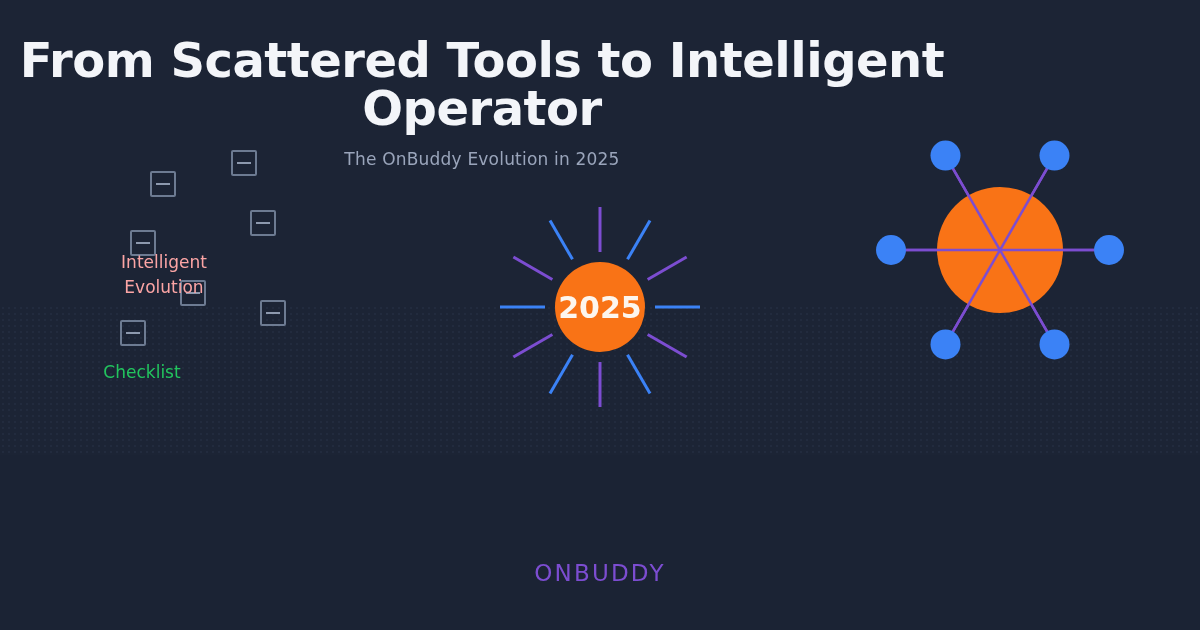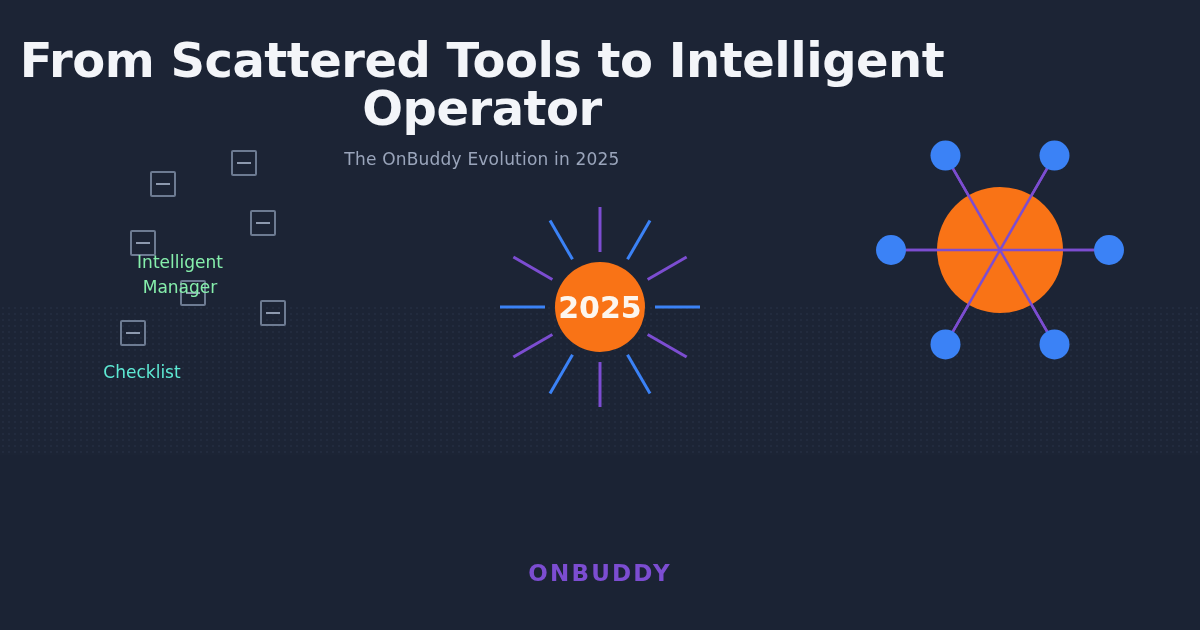--- a/index.html
+++ b/index.html
@@ -70,37 +70,37 @@
     left:4px; top:10px;
     width:14px; height:2px;
     background:#8d99ae;
   }
   .cluster-label {
     position:absolute;
     width:200px;
     text-align:center;
     font-size:17px;
     line-height:25px;
-    color:#5eead4;
+    color:#22c55e;
   }
   #label-left { left:42px; top:360px; }
 
   
   #panel-center { left:460px; top:167px; width:280px; height:280px; }
 
   
   #panel-right { left:840px; top:110px; width:320px; height:300px; }
-  #label-right { left:80px; top:250px; color:#86efac; }
+  #label-right { left:64px; top:250px; color:#fca5a5; }
 
   
   #brand {
     position:absolute; left:0; top:560px; width:1200px;
     text-align:center;
     font-size:23px;
-    font-weight:700;
+    font-weight:400;
     letter-spacing:2.2px;
     color:#7c4dd1;
   }
   svg { display:block; overflow:visible; }
 </style>
 </head>
 <body>
 
 <div id="stage">
 
@@ -172,18 +172,18 @@
           <circle cx="214.5" cy="45.60323098749619" r="15" fill="#3b82f6"></circle>
           <circle cx="105.50000000000003" cy="45.603230987496175" r="15" fill="#3b82f6"></circle>
           <circle cx="51" cy="140" r="15" fill="#3b82f6"></circle>
           <circle cx="105.49999999999994" cy="234.3967690125038" r="15" fill="#3b82f6"></circle>
           <circle cx="214.5" cy="234.3967690125038" r="15" fill="#3b82f6"></circle>
         </g>
     </svg>
   </div>
   <div class="cluster-label" id="label-right">
     <div>Intelligent</div>
-    <div>Manager</div>
+    <div>Evolution</div>
   </div>
 
   <div id="brand">ONBUDDY</div>
 
 </div>
 
 </body></html>

